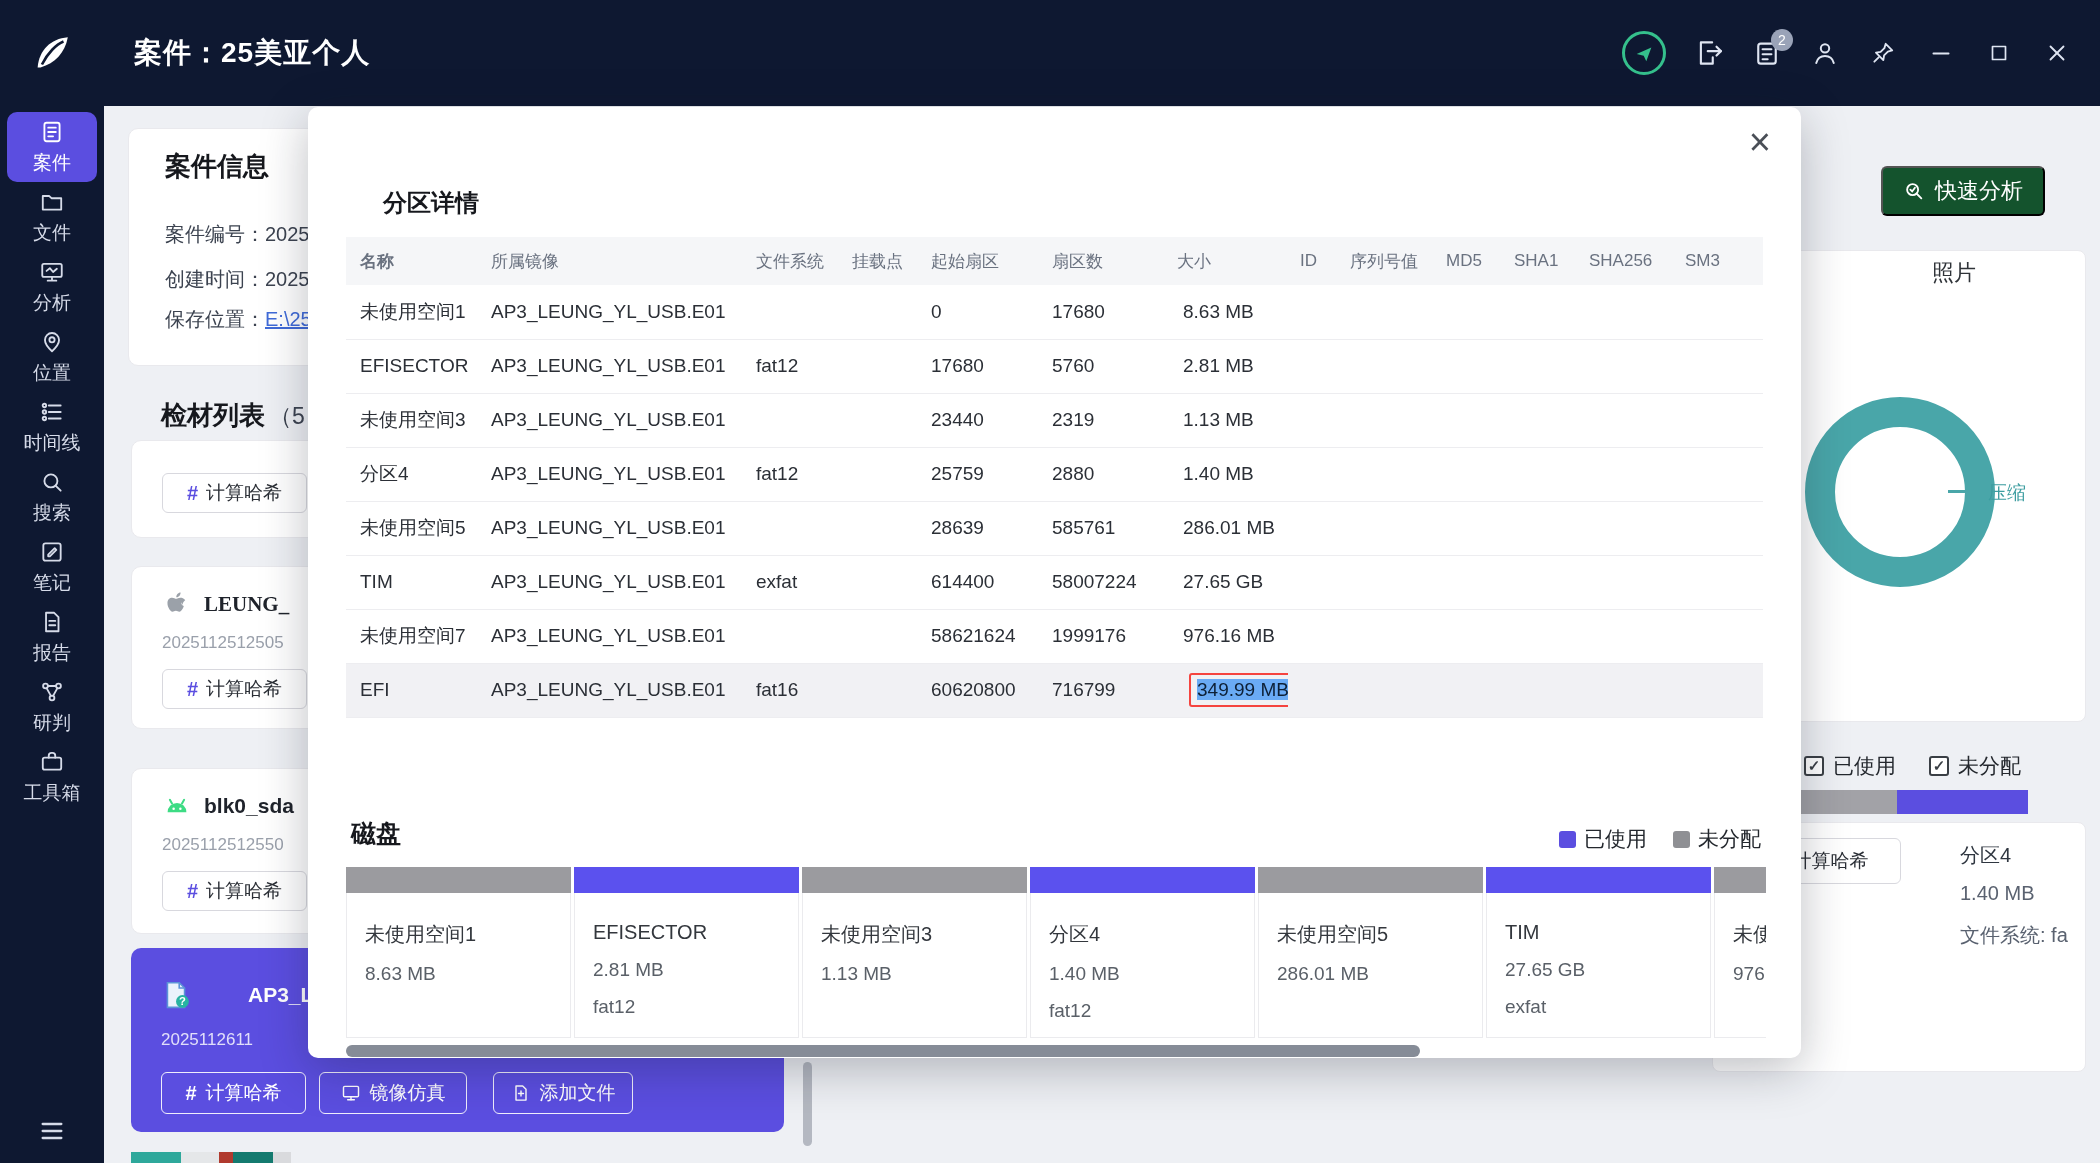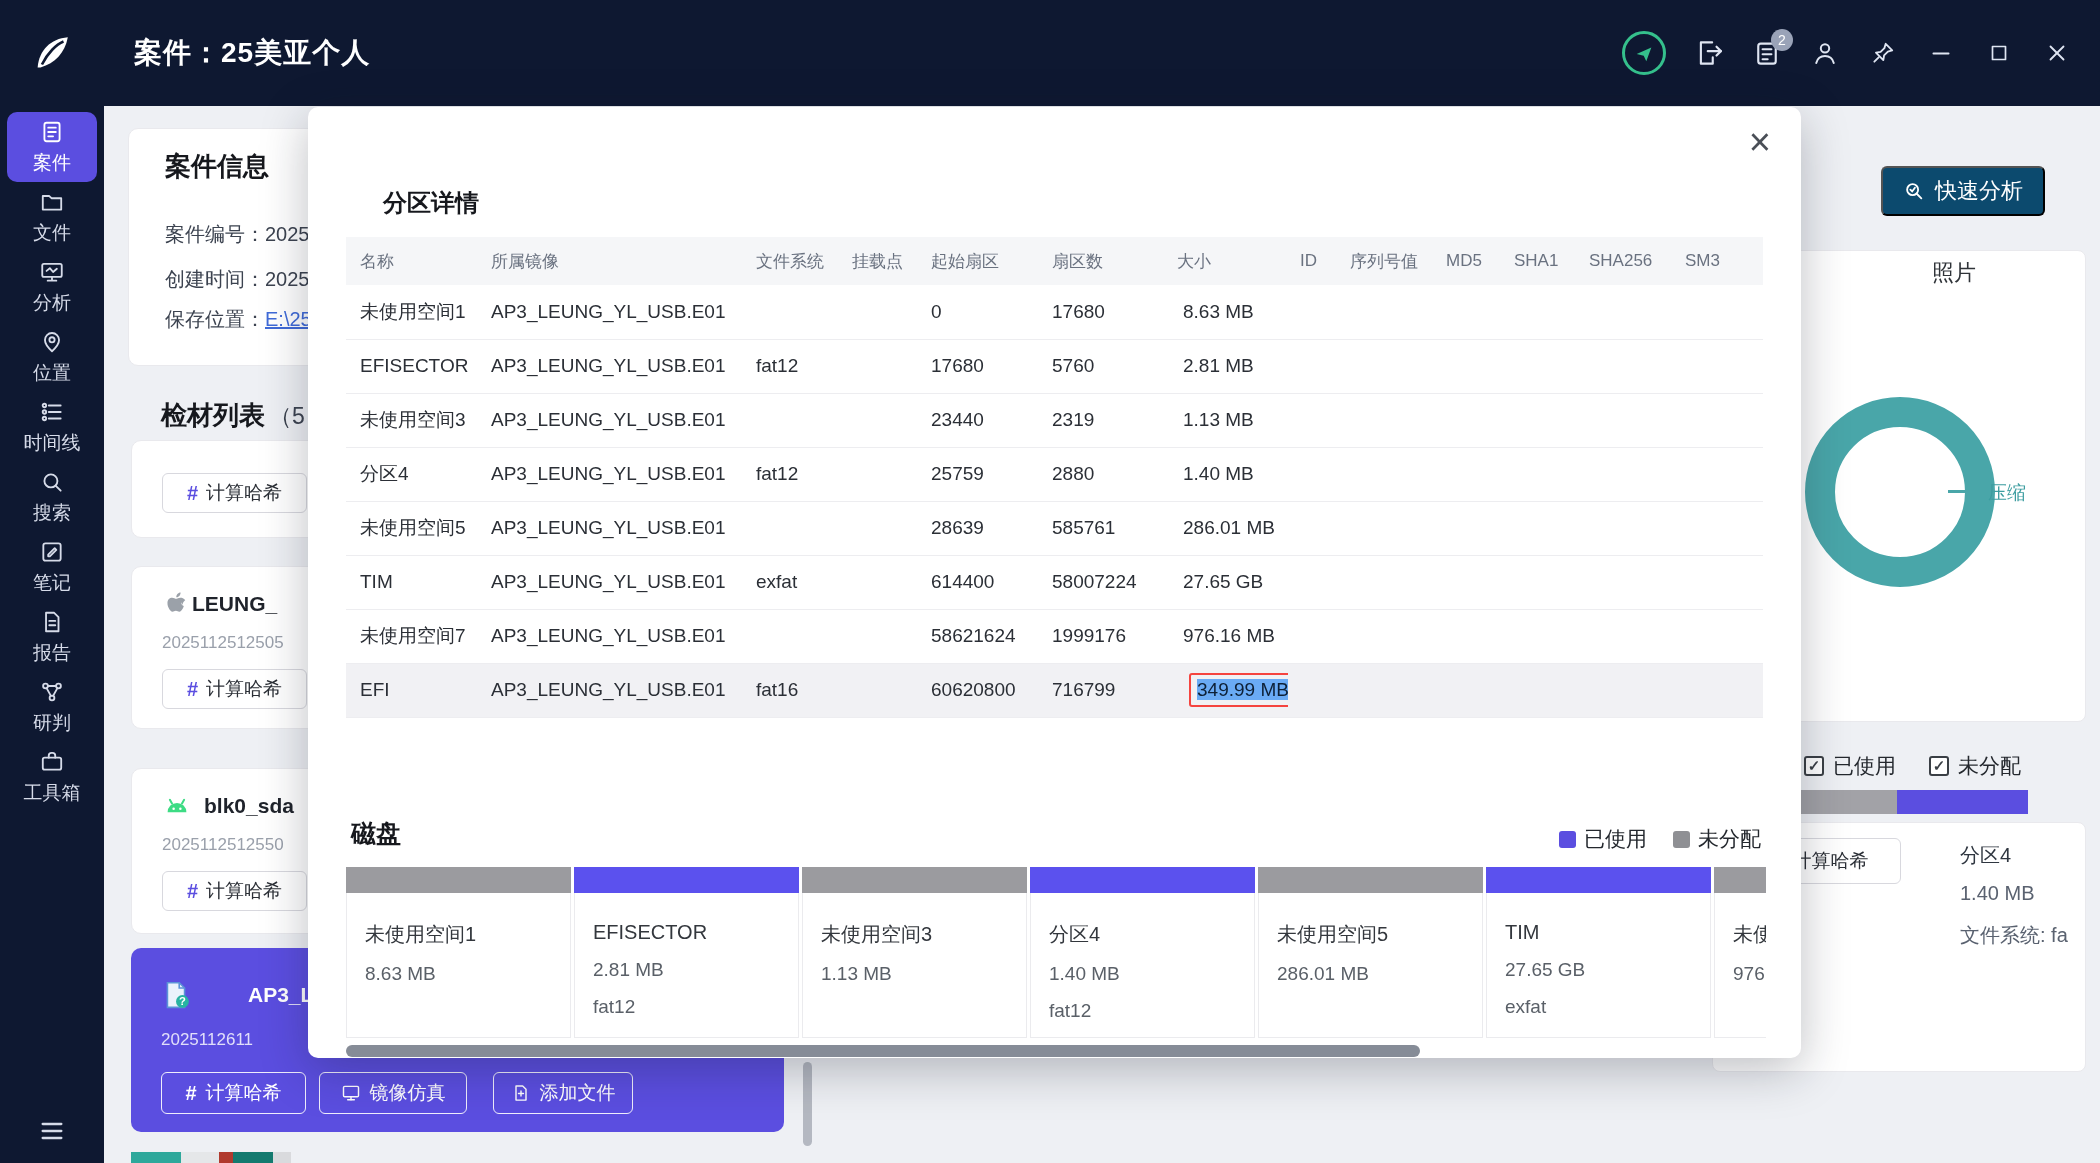--- a/index.html
+++ b/index.html
@@ -45,21 +45,21 @@
   .sel-card{position:absolute;background:#5b4ee0;border-radius:10px;}
   .sel-card .ev-name{color:#fff;margin-left:45px;}
   .sel-card .ev-time{color:rgba(255,255,255,.82);}
   .sel-btn{display:inline-flex;align-items:center;justify-content:center;gap:9px;background:transparent;
            border:1.5px solid rgba(255,255,255,.9);border-radius:6px;font-size:19px;color:#fff;cursor:pointer;}
   .sel-btn svg{stroke:#fff;fill:none;stroke-width:1.7;stroke-linecap:round;stroke-linejoin:round;}
   .vscroll{position:absolute;width:9px;border-radius:5px;background:#b4b8c1;}
 
   
   .quick-btn{position:absolute;display:flex;align-items:center;justify-content:center;gap:10px;
-             background:#0c4a6e;color:#fff;font-size:22px;border-radius:6px;cursor:pointer;}
+             background:#14532d;color:#fff;font-size:22px;border-radius:6px;cursor:pointer;}
   .quick-btn svg{stroke:#fff;fill:none;stroke-width:2;stroke-linecap:round;}
   .donut{position:absolute;border-radius:50%;border:30px solid #49a6a9;background:transparent;}
   .donut-line{position:absolute;height:2.5px;background:#49a6a9;}
   .donut-label{position:absolute;font-size:19px;color:#3d9da0;}
   .chk{position:absolute;display:flex;align-items:center;gap:9px;font-size:21px;color:#24282e;cursor:pointer;}
   .chk-box{width:20px;height:20px;border:2.3px solid #3a3f45;border-radius:3px;display:flex;
            align-items:center;justify-content:center;font-size:15px;font-weight:bold;color:#3a3f45;background:#fff;}
   .mini-bar{position:absolute;height:24px;display:flex;}
   .info-line{position:absolute;font-size:20px;}
 
@@ -271,21 +271,21 @@
   </div>
 
   <div class="card" style="left:131px;top:440px;width:653px;height:98px;">
     <button class="hash-btn" style="position:absolute;left:30px;top:32px;width:145px;height:40px;">
       <span class="hash-glyph">#</span>
         <span>计算哈希</span>
     </button>
   </div>
 
   <div class="card" style="left:131px;top:566px;width:653px;height:163px;">
-    <div style="position:absolute;left:30px;top:22px;display:flex;align-items:center;gap:0;">
+    <div style="position:absolute;left:30px;top:22px;display:flex;align-items:center;gap:12px;font-family:Liberation Serif, serif;">
       <svg width="30" height="30" viewBox="0 0 22 22">
         <path d="M15.1 11.7c0-2.3 1.9-3.4 2-3.5-1.1-1.6-2.7-1.8-3.3-1.8-1.4-.2-2.7.8-3.4.8-.7 0-1.8-.8-3-.8C5.7 6.4 4 7.7 4 10.3c0 1.6.5 3.2 1.3 4.3.6.9 1.4 2 2.4 2 .9-.1 1.3-.7 2.5-.7s1.5.7 2.5.7 1.7-.9 2.3-1.9c.7-1.1 1-2.1 1-2.2-.1 0-2-.7-1.9-2.8zM12.8 5c.5-.7.9-1.6.8-2.5-.8 0-1.8.5-2.3 1.2-.5.6-.9 1.5-.8 2.4.9.1 1.8-.4 2.3-1.1z" fill="#9ba1a9"></path>
         </svg>
       <span class="ev-name">LEUNG_</span>
     </div>
     <div class="ev-time" style="position:absolute;left:30px;top:66px;">2025112512505</div>
     <button class="hash-btn" style="position:absolute;left:30px;top:102px;width:145px;height:40px;">
       <span class="hash-glyph">#</span>
         <span>计算哈希</span>
     </button>
@@ -397,21 +397,21 @@
           <col style="width:123px">
           <col style="width:50px">
         <col style="width:96px">
           <col style="width:68px">
           <col style="width:75px">
           <col style="width:96px">
           <col style="width:90px">
       </colgroup>
       <thead>
         <tr>
-          <th style="padding-left:14px;">名称</th>
+          <th style="padding-left:14px;font-weight:bold;">名称</th>
           <th>所属镜像</th>
           <th>文件系统</th>
           <th>挂载点</th>
           <th>起始扇区</th>
           <th>扇区数</th>
           <th>大小</th>
           <th>ID</th>
           <th>序列号值</th>
           <th>MD5</th>
           <th>SHA1</th>

